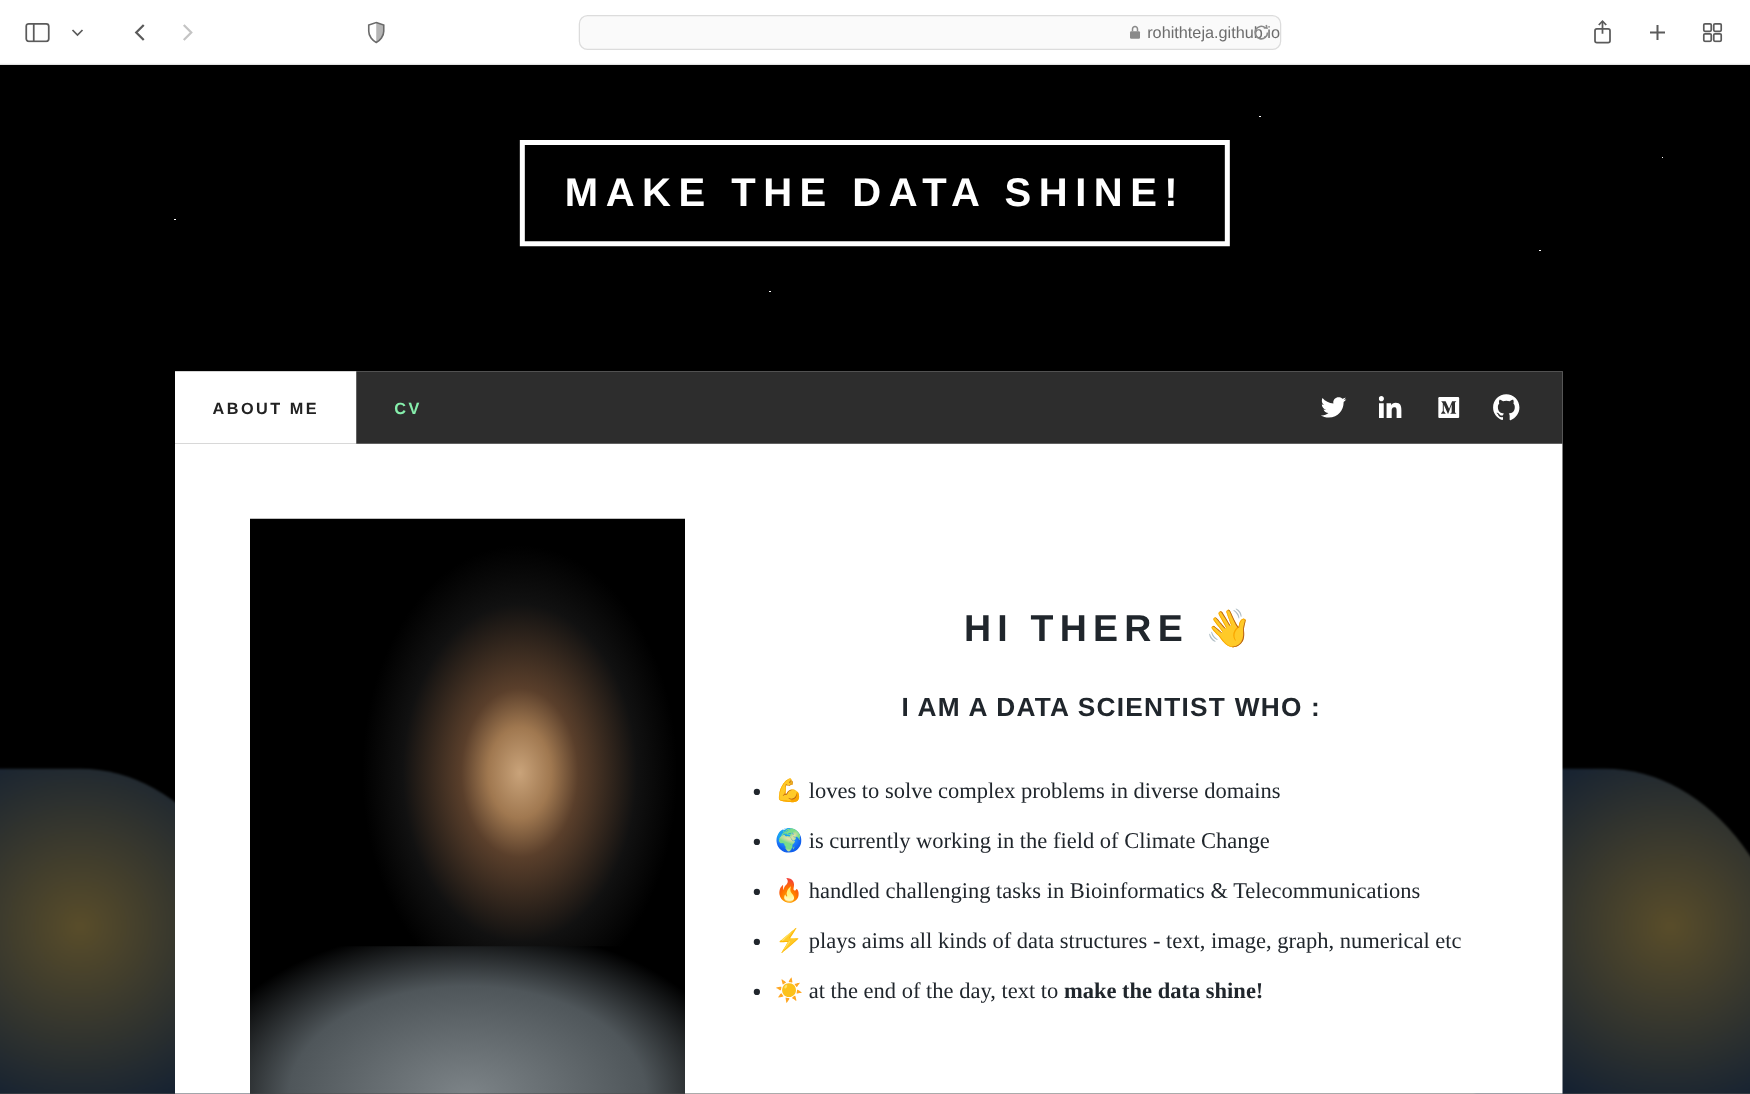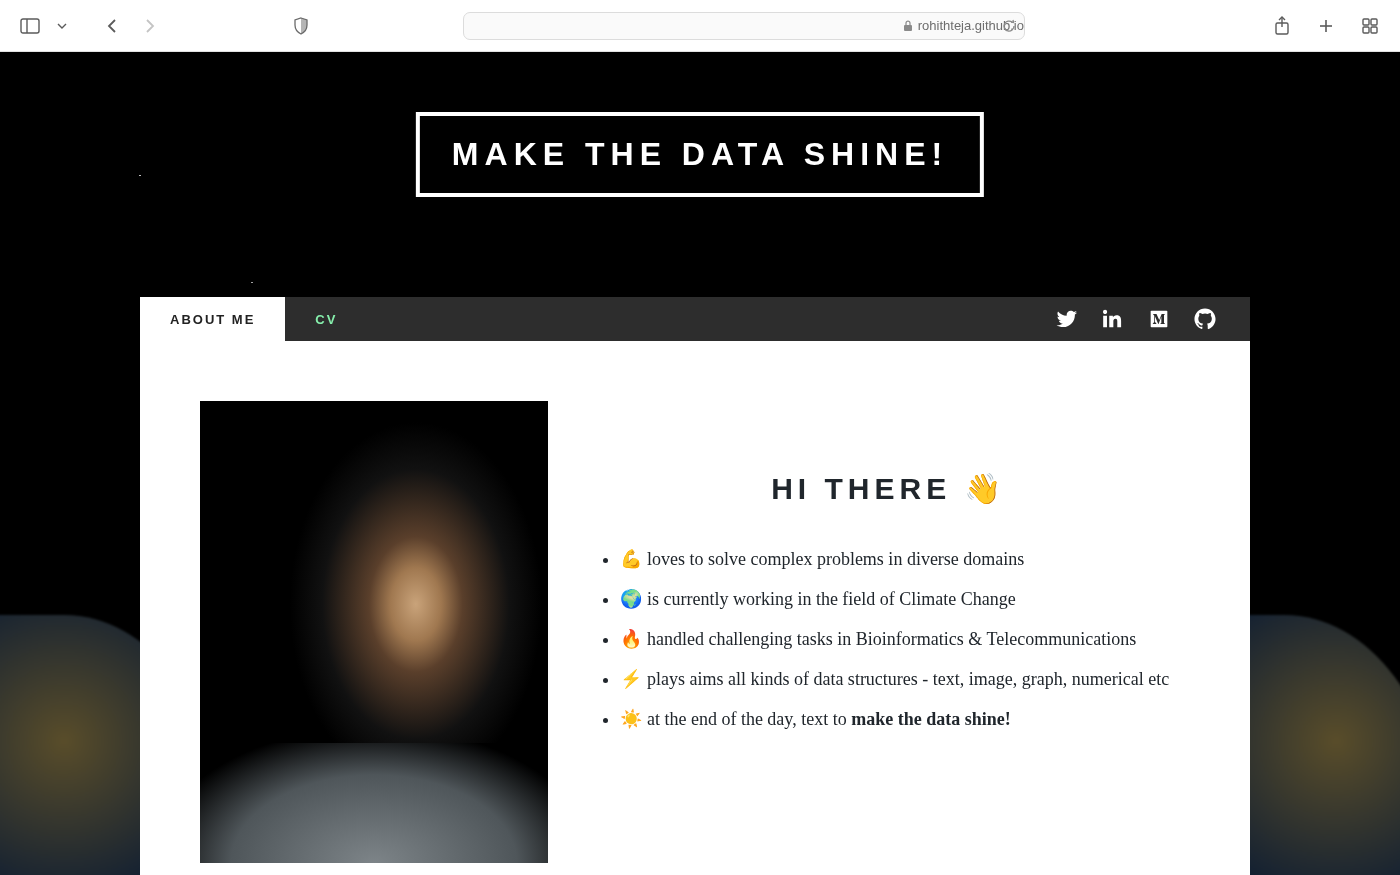--- a/index.html
+++ b/index.html
@@ -99,21 +99,21 @@
   .card {
     position: absolute;
     top: 245px;
     left: 140px;
     width: 1110px;
     height: 650px;
     background: #fff;
   }
 
   .tab-bar {
-    height: 44px;
+    height: 58px;
     background: #2d2d2d;
     display: flex;
     align-items: stretch;
   }
   .tab {
     display: flex;
     align-items: center;
     justify-content: center;
     color: #86efac;
     font-size: 13px;
@@ -306,20 +306,21 @@
               <path d="M12 .5C5.65.5.5 5.65.5 12c0 5.08 3.29 9.38 7.86 10.9.58.1.79-.25.79-.56v-2c-3.2.7-3.87-1.37-3.87-1.37-.52-1.33-1.28-1.69-1.28-1.69-1.05-.72.08-.7.08-.7 1.16.08 1.77 1.19 1.77 1.19 1.03 1.77 2.71 1.26 3.37.96.1-.75.4-1.26.73-1.55-2.55-.29-5.24-1.28-5.24-5.68 0-1.26.45-2.28 1.19-3.09-.12-.29-.52-1.47.11-3.06 0 0 .97-.31 3.18 1.18a11 11 0 0 1 5.79 0c2.2-1.49 3.17-1.18 3.17-1.18.63 1.59.23 2.77.11 3.06.74.81 1.19 1.83 1.19 3.09 0 4.41-2.69 5.38-5.26 5.67.41.36.78 1.06.78 2.14v3.17c0 .31.21.67.8.56C20.21 21.37 23.5 17.07 23.5 12 23.5 5.65 18.35.5 12 .5z"></path>
             </svg>
         </a>
       </div>
     </div>
 
     <div class="content">
       <div class="portrait"></div>
       <div class="bio">
         <h2>HI THERE 👋</h2>
+        <h3>I AM A DATA SCIENTIST WHO :</h3>
         <ul>
           <li>💪 loves to solve complex problems in diverse domains</li>
           <li>🌍 is currently working in the field of Climate Change</li>
           <li>🔥 handled challenging tasks in Bioinformatics &amp; Telecommunications</li>
           <li>⚡ plays aims all kinds of data structures - text, image, graph, numerical etc</li>
           <li>
             <span>☀️ at the end of the day, text to </span><strong>make the data shine!</strong>
           </li>
         </ul>
       </div>

